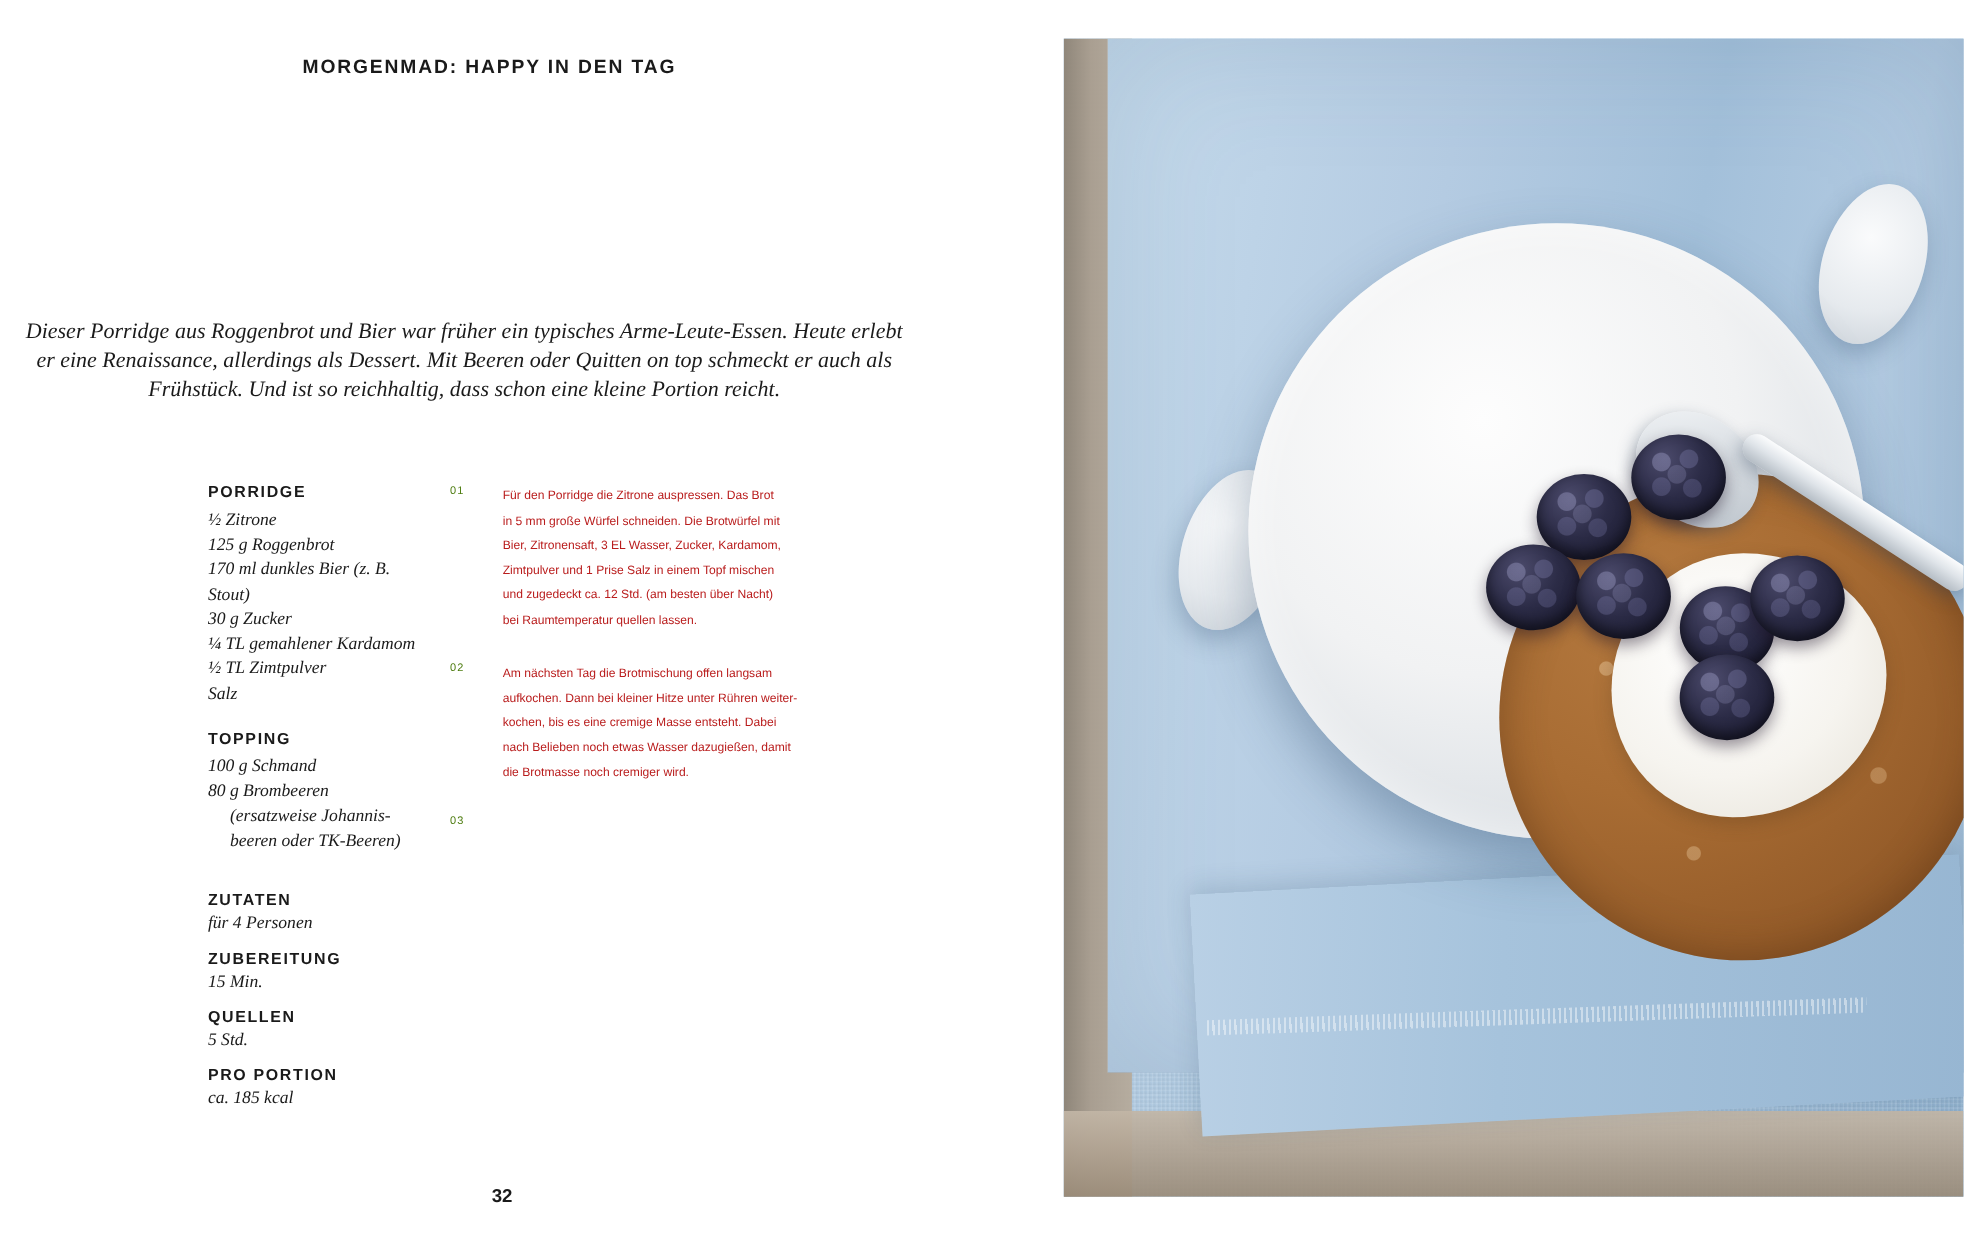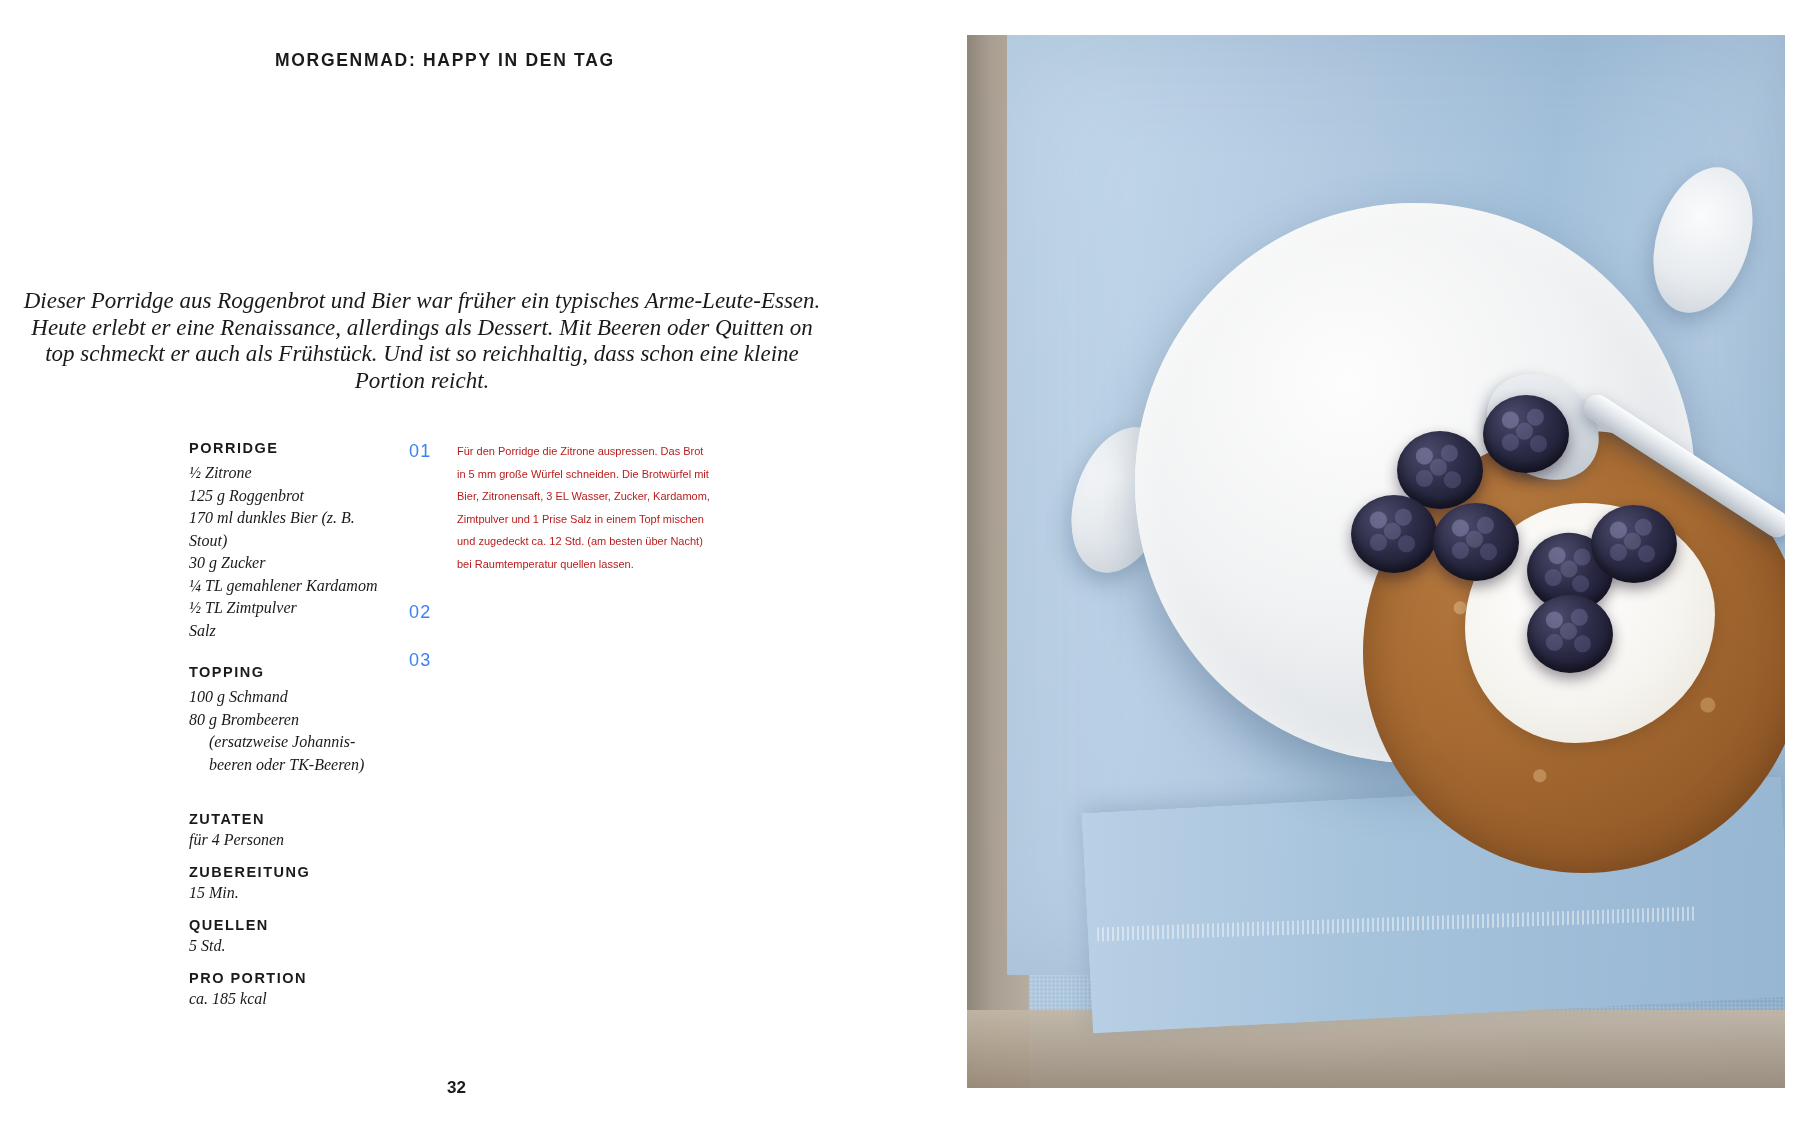--- a/index.html
+++ b/index.html
@@ -57,21 +57,21 @@
   }
 
   .intro {
     position: absolute;
     left: 0;
     top: 288px;
     width: 810px;
     text-align: center;
     font-family: "Liberation Serif", serif;
     font-style: italic;
-    font-size: 23px;
+    font-size: 20px;
     line-height: 26.5px;
     color: #1a1a1a;
   }
 
   
   .ingredients {
     position: absolute;
     left: 172px;
     top: 440px;
     width: 200px;
@@ -123,23 +123,23 @@
     width: 410px;
   }
   .step {
     display: flex;
     margin-bottom: 26px;
   }
   .step-num {
     width: 48px;
     flex: 0 0 48px;
     font-family: "Liberation Sans", sans-serif;
-    font-size: 18px;
+    font-size: 10px;
     letter-spacing: 1.2px;
-    color: #3b82f6;
+    color: #4d7c0f;
     padding-top: 1px;
   }
   .step-text {
     font-family: "Liberation Sans", sans-serif;
     font-size: 11px;
     line-height: 22.5px;
     color: #b91c1c;
     white-space: pre-wrap;
   }
 
@@ -382,20 +382,25 @@
         <div class="step-num">01</div>
         <div class="step-text">Für den Porridge die Zitrone auspressen. Das Brot
 in 5 mm große Würfel schneiden. Die Brotwürfel mit
 Bier, Zitronensaft, 3 EL Wasser, Zucker, Kardamom,
 Zimtpulver und 1 Prise Salz in einem Topf mischen
 und zugedeckt ca. 12 Std. (am besten über Nacht)
 bei Raumtemperatur quellen lassen.</div>
       </div>
       <div class="step">
         <div class="step-num">02</div>
+        <div class="step-text">Am nächsten Tag die Brotmischung offen langsam
+aufkochen. Dann bei kleiner Hitze unter Rühren weiter-
+kochen, bis es eine cremige Masse entsteht. Dabei
+nach Belieben noch etwas Wasser dazugießen, damit
+die Brotmasse noch cremiger wird.</div>
       </div>
       <div class="step">
         <div class="step-num">03</div>
       </div>
     </div>
 
     <div class="folio">32</div>
   </div>
 
   <div class="photo">

